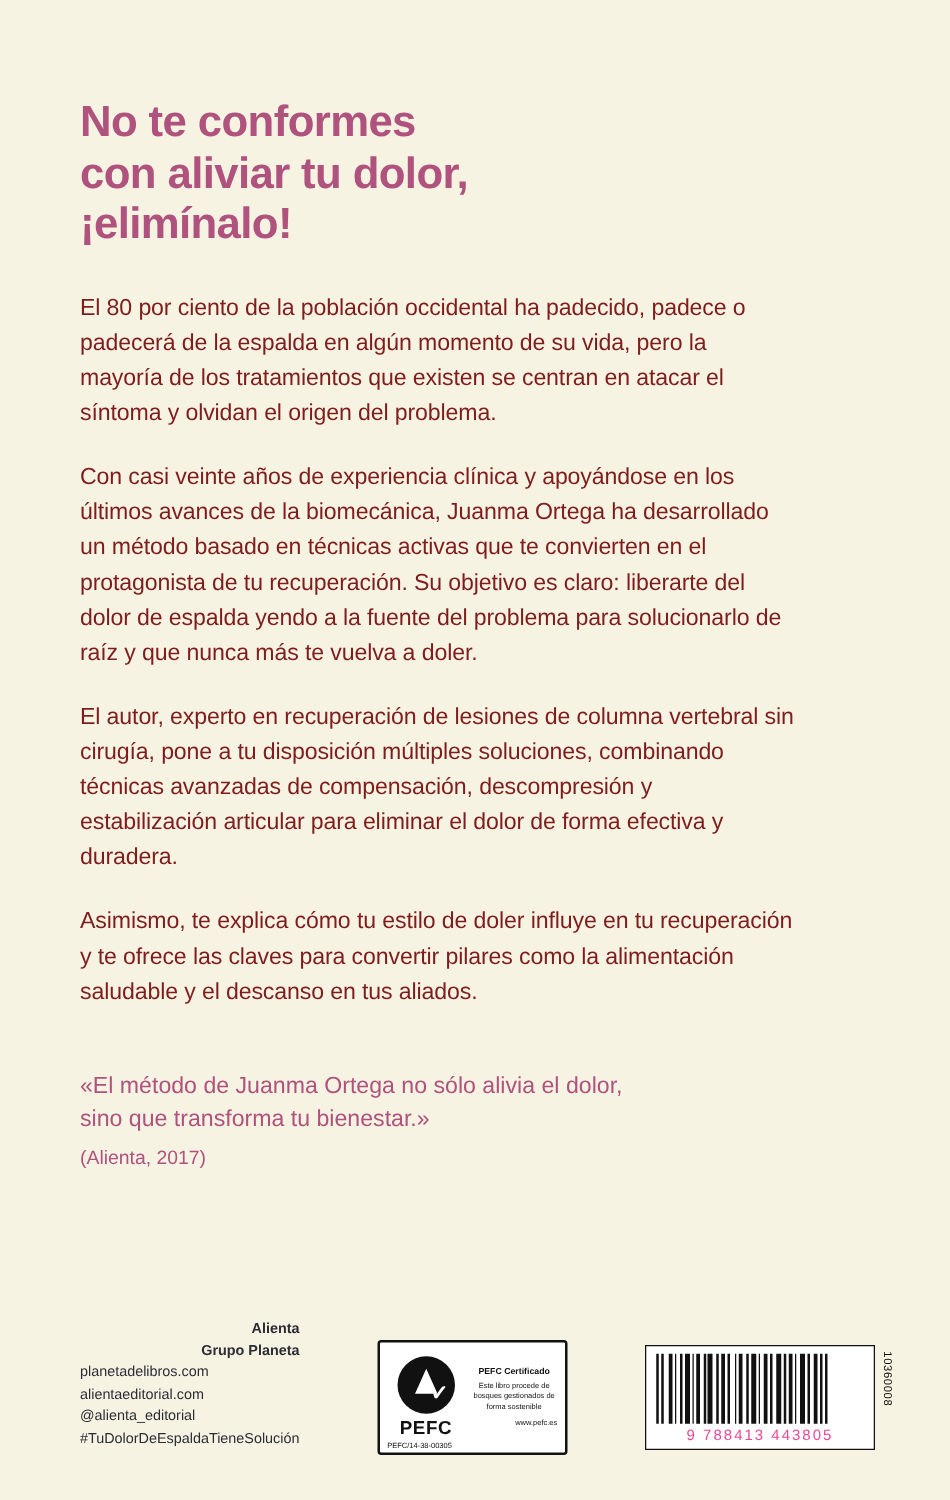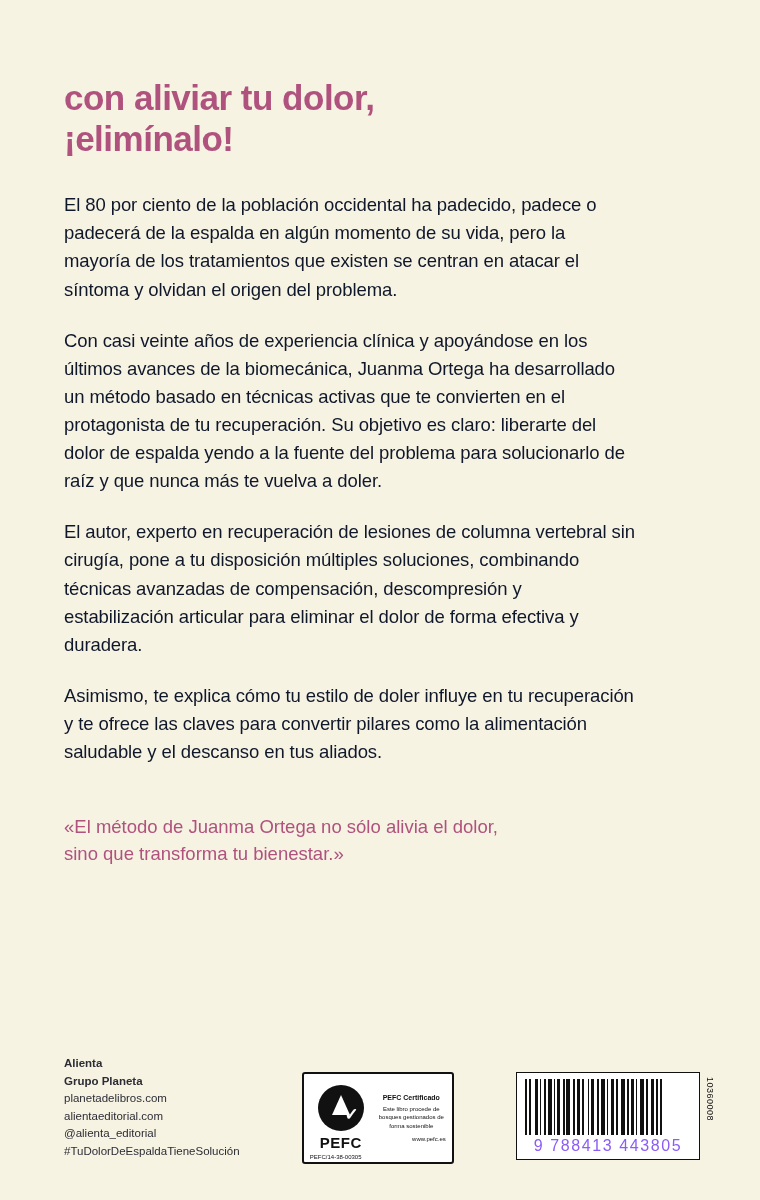--- a/index.html
+++ b/index.html
@@ -29,21 +29,21 @@
     letter-spacing: -0.5px;
     margin: 0 0 32px 0;
     max-width: 560px;
   }
   .headline .hl-line { display: block; }
 
   .body-copy p {
     font-size: 18.5px;
     line-height: 1.52;
     margin: 0 0 23px 0;
-    color: #0f172a;
+    color: #7f1d1d;
     max-width: 572px;
     letter-spacing: -0.1px;
   }
   .body-copy p:last-child { margin-bottom: 0; }
 
   .blurb {
     margin-top: 48px;
     max-width: 580px;
   }
   .blurb-quote {
@@ -78,21 +78,21 @@
     bottom: 40px;
     display: flex;
     align-items: flex-end;
     justify-content: space-between;
   }
   .imprint {
     font-size: 11.5px;
     line-height: 1.52;
     color: #2c2c35;
   }
-  .imprint .strong { font-weight: bold; }
+  .imprint .strong { font-weight: bold; text-align: right; }
 
   
   .pefc {
     width: 152px;
     height: 92px;
     background: #ffffff;
     border: 2px solid #111;
     border-radius: 3px;
     display: flex;
     align-items: stretch;
@@ -192,60 +192,62 @@
     display: flex;
     align-items: stretch;
     gap: 0;
   }
   .bars i {
     display: block;
     background: #111;
     height: 100%;
   }
   .barcode-num {
-    font-size: 16px;
+    font-size: 12px;
     letter-spacing: 1.6px;
     text-align: center;
-    color: #8b5cf6;
+    color: #ec4899;
     font-family: "Liberation Sans", sans-serif;
     margin-top: 2px;
   }
   .barcode-side {
     position: absolute;
     right: -16px;
     top: 4px;
     writing-mode: vertical-rl;
     font-size: 9px;
     color: #111;
     letter-spacing: 0.5px;
   }
   .barcode-wrap { position: relative; margin-right: 20px; }
 </style>
 </head>
 <body>
 
 <div class="page">
 
   <h1 class="headline">
+    <span class="hl-line">No te conformes</span>
     <span class="hl-line">con aliviar tu dolor,</span>
     <span class="hl-line">¡elimínalo!</span>
   </h1>
 
   <div class="body-copy">
     <p>El 80 por ciento de la población occidental ha padecido, padece o padecerá de la espalda en algún momento de su vida, pero la mayoría de los tratamientos que existen se centran en atacar el síntoma y olvidan el origen del problema.</p>
     <p>Con casi veinte años de experiencia clínica y apoyándose en los últimos avances de la biomecánica, Juanma Ortega ha desarrollado un método basado en técnicas activas que te convierten en el protagonista de tu recuperación. Su objetivo es claro: liberarte del dolor de espalda yendo a la fuente del problema para solucionarlo de raíz y que nunca más te vuelva a doler.</p>
     <p>El autor, experto en recuperación de lesiones de columna vertebral sin cirugía, pone a tu disposición múltiples soluciones, combinando técnicas avanzadas de compensación, descompresión y estabilización articular para eliminar el dolor de forma efectiva y duradera.</p>
     <p>Asimismo, te explica cómo tu estilo de doler influye en tu recuperación y te ofrece las claves para convertir pilares como la alimentación saludable y el descanso en tus aliados.</p>
   </div>
 
   <div class="blurb">
     <p class="blurb-quote">
       <span>«El método de Juanma Ortega no sólo alivia el dolor,</span><br>
       <span>sino que transforma tu bienestar.»</span>
     </p>
+    <p class="blurb-year">(Alienta, 2017)</p>
   </div>
 
   <div class="footer">
 
     <div class="imprint">
       <div class="strong">Alienta</div>
       <div class="strong">Grupo Planeta</div>
       <div>planetadelibros.com</div>
       <div>alientaeditorial.com</div>
       <div>@alienta_editorial</div>

